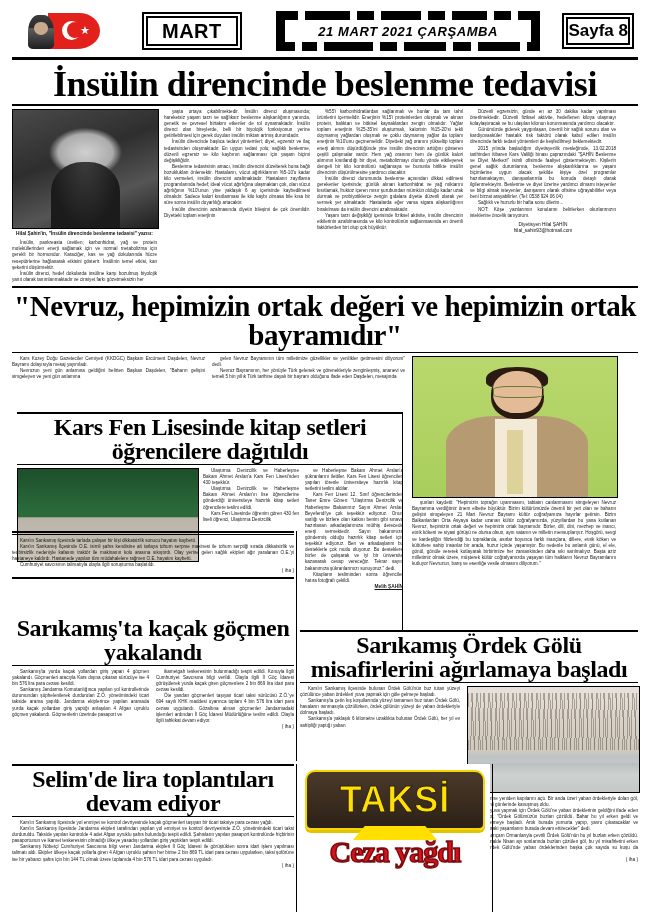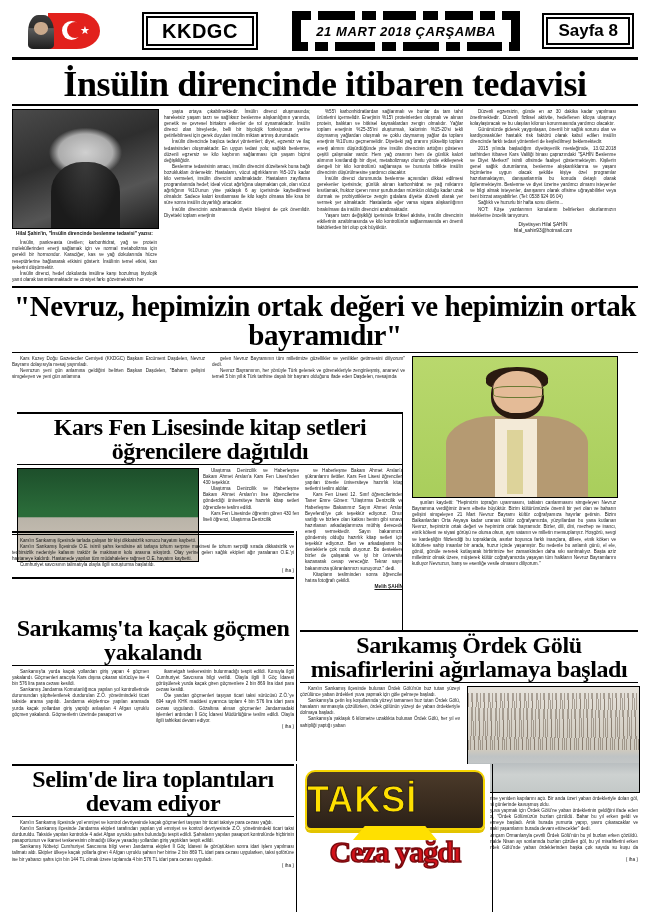--- a/index.html
+++ b/index.html
@@ -131,21 +131,21 @@
     z-index: 2;
   }
   .pagebox {
     border: 2px solid #000;
     padding: 2px;
     flex: none;
     margin-right: 4px;
   }
   .pagebox-inner {
     border: 2px solid #000;
-    padding: 2px 10px;
+    padding: 2px 0;
     font-weight: bold;
     font-size: 17px;
     line-height: 20px;
   }
   .rule-thick {
     margin: 3px 12px 0 12px;
     border-top: 3px solid #000;
   }
 
   
@@ -292,21 +292,21 @@
     transform: translateX(-50%);
     top: 6px;
     width: 176px;
     height: 56px;
     background: linear-gradient(#4b3a2a 0%, #3a2c1f 55%, #2b2017 100%);
     border-radius: 10px 10px 6px 6px;
     border: 2px solid #f5d400;
     box-shadow: 0 3px 0 #e3c400;
     display: flex;
     align-items: center;
-    justify-content: flex-start;
+    justify-content: center;
   }
   .taxi-sign span {
     font-family: "Liberation Sans", sans-serif;
     font-weight: bold;
     font-size: 36px;
     color: #ffe000;
     letter-spacing: 1px;
     -webkit-text-stroke: 1px #2b2017;
     line-height: 36px;
   }
@@ -340,21 +340,21 @@
   <div class="masthead">
 
     <div class="flag-block">
       <div class="flag-red"></div>
       <div class="flag-crescent"></div>
       <div class="flag-star">★</div>
       <div class="ataturk"></div>
     </div>
 
     <div class="nameplate">
-      <div class="nameplate-inner">KKDGC</div>
+      <div class="nameplate-inner">MART</div>
     </div>
 
     <div class="datebar">
       <div class="bracket-l"></div>
       <div class="bracket-r"></div>
       <div class="dashrow top">
         <div class="dash" style="width:26px"></div>
         <div class="dash" style="width:52px"></div>
         <div class="dash" style="width:20px"></div>
         <div class="dash" style="width:46px"></div>
@@ -366,31 +366,31 @@
       <div class="dashrow bot">
         <div class="dash" style="width:20px"></div>
         <div class="dash" style="width:16px"></div>
         <div class="dash" style="width:50px"></div>
         <div class="dash" style="width:18px"></div>
         <div class="dash" style="width:44px"></div>
         <div class="dash" style="width:18px"></div>
         <div class="dash" style="width:44px"></div>
         <div class="dash" style="width:14px"></div>
       </div>
-      <div class="date-text">21 MART 2018 ÇARŞAMBA</div>
+      <div class="date-text">21 MART 2021 ÇARŞAMBA</div>
     </div>
 
     <div class="pagebox">
       <div class="pagebox-inner">Sayfa 8</div>
     </div>
   </div>
   <div class="rule-thick"></div>
 
   <div style="margin:6px 12px 0 12px;">
-    <div class="hl hl-mega">İnsülin direncinde itibaren tedavisi</div>
+    <div class="hl hl-mega">İnsülin direncinde beslenme tedavisi</div>
     <div class="rule" style="margin-top:2px;"></div>
 
     <div class="cols" style="margin-top:3px; gap:7px;">
       <div class="col" style="width:145px;">
         <div class="photo photo-portrait framed" style="width:145px;height:118px;"></div>
         <div class="caption" style="margin-top:2px;">Hilal Şahin'in, "İnsülin direncinde beslenme tedavisi" yazısı:</div>
         <div class="body-txt" style="margin-top:3px;">
           <p>İnsülin, pankreasta üretilen; karbonhidrat, yağ ve protein moleküllerinden enerji sağlamak için ve normal metabolizma için gerekli bir hormondur. Karaciğer, kas ve yağ dokularında hücre reseptörlerine bağlanarak etkisini gösterir. İnsülinin temel etkisi, kan şekerini düşürmektir.</p>
           <p>İnsülin direnci, hedef dokularda insüline karşı bozulmuş biyolojik yanıt olarak tanımlanmaktadır ve cinsiyet farkı gözetmeksizin her</p>
         </div>

